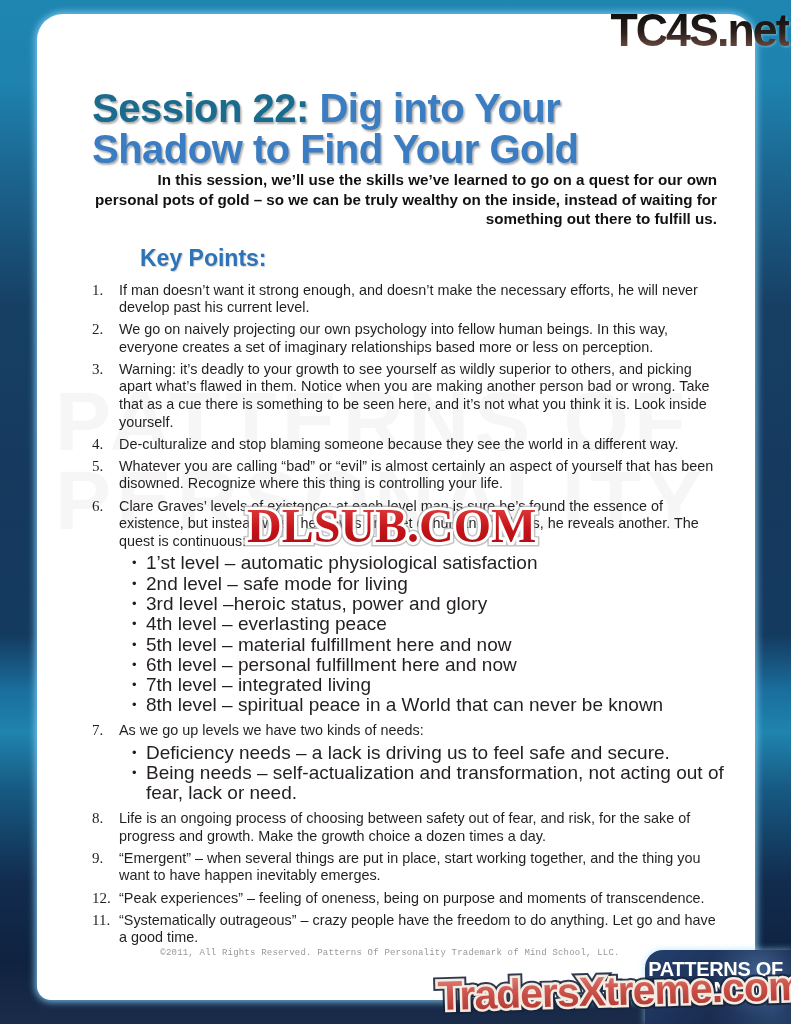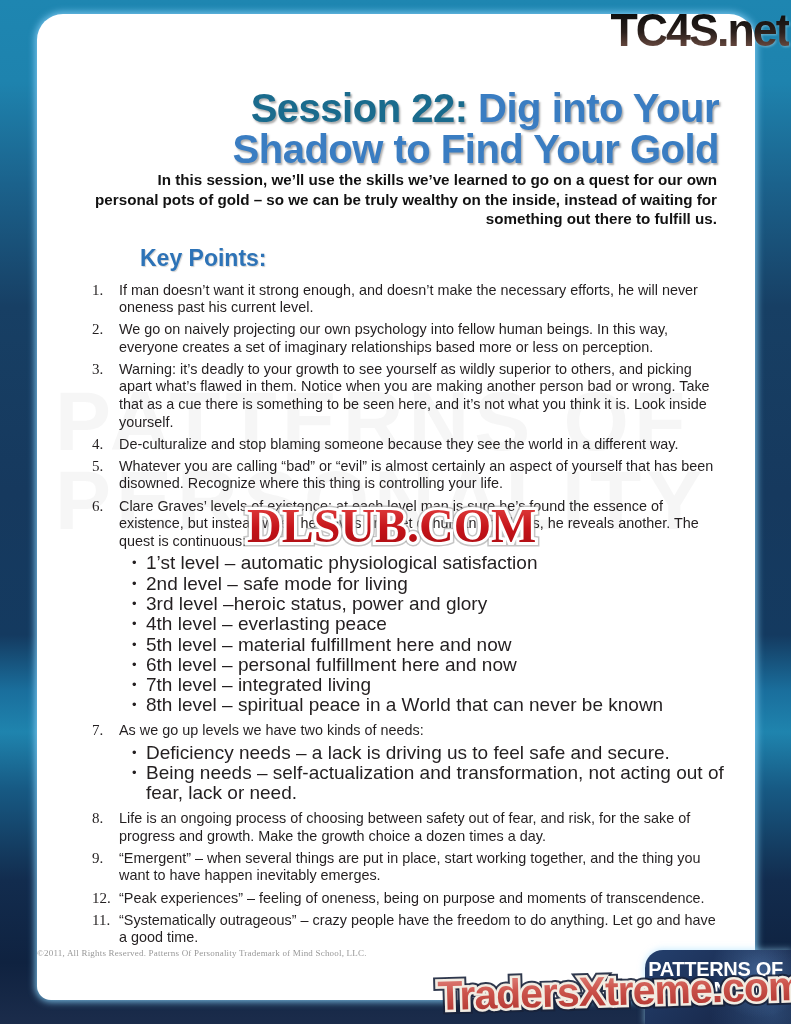--- a/index.html
+++ b/index.html
@@ -18,37 +18,37 @@
     box-shadow:0 0 7px 2px rgba(130,205,245,.85);
   }
   .content{position:relative;z-index:2;padding:74px 36px 0 55px;}
   
   .ghost{
     position:absolute;left:18px;top:368px;width:690px;z-index:1;
     font-weight:bold;font-size:84px;line-height:79px;letter-spacing:5px;
     color:rgba(90,90,90,0.055);white-space:nowrap;overflow:hidden;
   }
   .title{font-weight:bold;font-size:40px;line-height:41px;letter-spacing:-.5px;
-    text-shadow:1.5px 1.5px 2px rgba(70,70,70,.45);text-align:right;}
+    text-shadow:1.5px 1.5px 2px rgba(70,70,70,.45);}
   .title .t1{color:#1a6b8d;}
   .title .t2{color:#3a7dc2;}
   .intro{font-weight:bold;font-size:15.2px;line-height:19.5px;color:#121212;width:625px;text-align:right;}
   .kp-head{margin-top:16px;font-weight:bold;font-size:23px;color:#2d73b7;
     text-shadow:1px 1px 1px rgba(120,120,120,.35);margin-left:48px;}
   ol.kp{list-style:none;margin:10px 0 0 0;padding:0;width:632px;}
   ol.kp>li{display:flex;margin-bottom:4.5px;font-size:14.4px;line-height:17.6px;color:#231f20;}
   .kp-num{flex:0 0 27px;font-family:"Liberation Serif",serif;font-size:15px;color:#231f20;}
   .kp-text{flex:1;}
   ul.sub{list-style:none;margin:3px 0 2px 0;padding:0 0 0 13px;}
   ul.sub li{display:flex;font-size:19px;line-height:20.3px;color:#231f20;}
   ul.sub li::before{content:"•";flex:0 0 14px;font-size:13px;}
   .wrap67{display:block;}
   .footer{
-    position:absolute;left:0;right:12px;top:934px;z-index:2;
-    font-family:Liberation Serif, serif;font-size:9px;color:#989898;letter-spacing:.2px;
+    position:absolute;left:0;right:12px;top:934px;text-align:center;z-index:2;
+    font-family:Liberation Mono, monospace;font-size:9px;color:#989898;letter-spacing:.2px;
   }
   
   .wm-tc4s{
     position:absolute;top:2px;right:2px;z-index:7;
     font-weight:bold;font-size:47px;letter-spacing:-2px;transform:scaleX(.95);transform-origin:right top;
     background:linear-gradient(180deg,#0d0d0d 20%,#2a201c 55%,#7a554a 90%);
     -webkit-background-clip:text;background-clip:text;color:transparent;
     filter:drop-shadow(1px 1px 1px rgba(255,255,255,.35));
   }
   
@@ -93,21 +93,21 @@
   <div class="content">
     <div class="title"><span class="t1">Session 22: </span><span class="t2">Dig into Your Shadow to Find Your Gold</span></div>
 
     <div class="intro">In this session, we’ll use the skills we’ve learned to go on a quest for our own personal pots of gold – so we can be truly wealthy on the inside, instead of waiting for something out there to fulfill us.</div>
 
     <div class="kp-head">Key Points:</div>
 
     <ol class="kp">
       <li>
           <span class="kp-num">1.</span>
-          <span class="kp-text">If man doesn’t want it strong enough, and doesn’t make the necessary efforts, he will never oneness past his current level.</span>
+          <span class="kp-text">If man doesn’t want it strong enough, and doesn’t make the necessary efforts, he will never develop past his current level.</span>
         </li>
       <li>
           <span class="kp-num">2.</span>
           <span class="kp-text">We go on naively projecting our own psychology into fellow human beings. In this way, everyone creates a set of imaginary relationships based more or less on perception.</span>
         </li>
       <li>
           <span class="kp-num">3.</span>
           <span class="kp-text">Warning: it’s deadly to your growth to see yourself as wildly superior to others, and picking apart what’s flawed in them. Notice when you are making another person bad or wrong. Take that as a cue there is something to be seen here, and it’s not what you think it is. Look inside yourself.</span>
         </li>
       <li>

